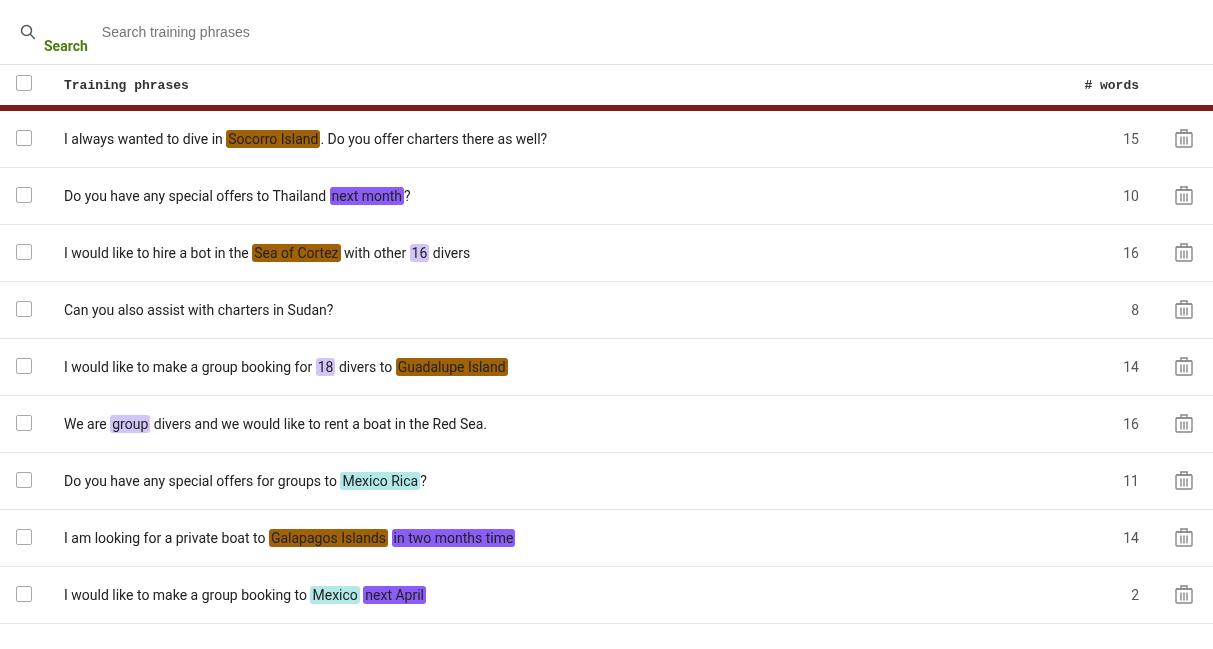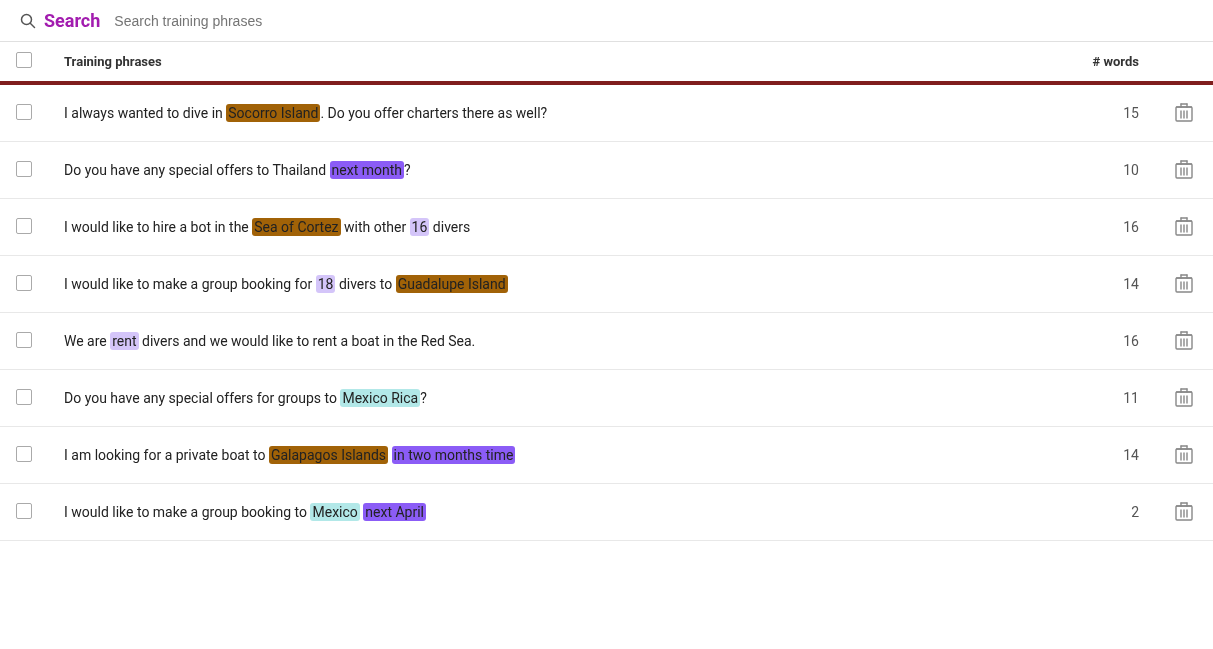--- a/index.html
+++ b/index.html
@@ -21,37 +21,39 @@
       border-bottom: 1px solid #e0e0e0;
       gap: 8px;
     }
     .search-icon-wrap {
       display: flex;
       align-items: center;
       color: #555;
     }
     .search-label {
       font-weight: 700;
-      font-size: 18px;
-      color: #a21caf;
+      font-size: 14px;
+      color: #4d7c0f;
       margin-right: 6px;
+      margin-top: 28px;
     }
     .search-input {
       border: none;
       outline: none;
       font-size: 14px;
       color: #999;
       flex: 1;
     }
     table {
       width: 100%;
       border-collapse: collapse;
     }
     thead tr {
-      border-bottom: 4px solid #7f1d1d;
+      border-bottom: 6px solid #7f1d1d;
+      font-family: Liberation Mono, monospace;
     }
     thead th {
       padding: 10px 16px;
       text-align: left;
       font-size: 13px;
       font-weight: 700;
       color: #333;
     }
     thead th.words-col {
       text-align: right;
@@ -209,40 +211,59 @@
     <line x1="6" y1="1" x2="12" y2="1" stroke="#888" stroke-width="1.4" stroke-linecap="round"></line>
     <line x1="6" y1="8" x2="6" y2="15" stroke="#888" stroke-width="1.4" stroke-linecap="round"></line>
     <line x1="9" y1="8" x2="9" y2="15" stroke="#888" stroke-width="1.4" stroke-linecap="round"></line>
     <line x1="12" y1="8" x2="12" y2="15" stroke="#888" stroke-width="1.4" stroke-linecap="round"></line>
   </svg>
             </button>
           </td>
         </tr>
         <tr>
           <td class="check-col"><span class="checkbox"></span></td>
+          <td class="phrase-col">Can you also assist with charters in Sudan?</td>
+          <td class="words-col">8</td>
+          <td class="action-col">
+            <button class="delete-btn">
+              <svg width="18" height="20" viewBox="0 0 18 20" fill="none" xmlns="http://www.w3.org/2000/svg">
+    <rect x="1" y="4" width="16" height="14" rx="1" stroke="#888" stroke-width="1.4" fill="none"></rect>
+    <line x1="1" y1="4" x2="17" y2="4" stroke="#888" stroke-width="1.4"></line>
+    <line x1="6" y1="4" x2="6" y2="1" stroke="#888" stroke-width="1.4" stroke-linecap="round"></line>
+    <line x1="12" y1="4" x2="12" y2="1" stroke="#888" stroke-width="1.4" stroke-linecap="round"></line>
+    <line x1="6" y1="1" x2="12" y2="1" stroke="#888" stroke-width="1.4" stroke-linecap="round"></line>
+    <line x1="6" y1="8" x2="6" y2="15" stroke="#888" stroke-width="1.4" stroke-linecap="round"></line>
+    <line x1="9" y1="8" x2="9" y2="15" stroke="#888" stroke-width="1.4" stroke-linecap="round"></line>
+    <line x1="12" y1="8" x2="12" y2="15" stroke="#888" stroke-width="1.4" stroke-linecap="round"></line>
+  </svg>
+            </button>
+          </td>
+        </tr>
+        <tr>
+          <td class="check-col"><span class="checkbox"></span></td>
           <td class="phrase-col">I would like to make a group booking for <span class="highlight-purple">18</span> divers to <span class="highlight-blue">Guadalupe Island</span></td>
           <td class="words-col">14</td>
           <td class="action-col">
             <button class="delete-btn">
               <svg width="18" height="20" viewBox="0 0 18 20" fill="none" xmlns="http://www.w3.org/2000/svg">
     <rect x="1" y="4" width="16" height="14" rx="1" stroke="#888" stroke-width="1.4" fill="none"></rect>
     <line x1="1" y1="4" x2="17" y2="4" stroke="#888" stroke-width="1.4"></line>
     <line x1="6" y1="4" x2="6" y2="1" stroke="#888" stroke-width="1.4" stroke-linecap="round"></line>
     <line x1="12" y1="4" x2="12" y2="1" stroke="#888" stroke-width="1.4" stroke-linecap="round"></line>
     <line x1="6" y1="1" x2="12" y2="1" stroke="#888" stroke-width="1.4" stroke-linecap="round"></line>
     <line x1="6" y1="8" x2="6" y2="15" stroke="#888" stroke-width="1.4" stroke-linecap="round"></line>
     <line x1="9" y1="8" x2="9" y2="15" stroke="#888" stroke-width="1.4" stroke-linecap="round"></line>
     <line x1="12" y1="8" x2="12" y2="15" stroke="#888" stroke-width="1.4" stroke-linecap="round"></line>
   </svg>
             </button>
           </td>
         </tr>
         <tr>
           <td class="check-col"><span class="checkbox"></span></td>
-          <td class="phrase-col">We are <span class="highlight-purple">rent</span> divers and we would like to rent a boat in the Red Sea.</td>
+          <td class="phrase-col">We are <span class="highlight-purple">group</span> divers and we would like to rent a boat in the Red Sea.</td>
           <td class="words-col">16</td>
           <td class="action-col">
             <button class="delete-btn">
               <svg width="18" height="20" viewBox="0 0 18 20" fill="none" xmlns="http://www.w3.org/2000/svg">
     <rect x="1" y="4" width="16" height="14" rx="1" stroke="#888" stroke-width="1.4" fill="none"></rect>
     <line x1="1" y1="4" x2="17" y2="4" stroke="#888" stroke-width="1.4"></line>
     <line x1="6" y1="4" x2="6" y2="1" stroke="#888" stroke-width="1.4" stroke-linecap="round"></line>
     <line x1="12" y1="4" x2="12" y2="1" stroke="#888" stroke-width="1.4" stroke-linecap="round"></line>
     <line x1="6" y1="1" x2="12" y2="1" stroke="#888" stroke-width="1.4" stroke-linecap="round"></line>
     <line x1="6" y1="8" x2="6" y2="15" stroke="#888" stroke-width="1.4" stroke-linecap="round"></line>

